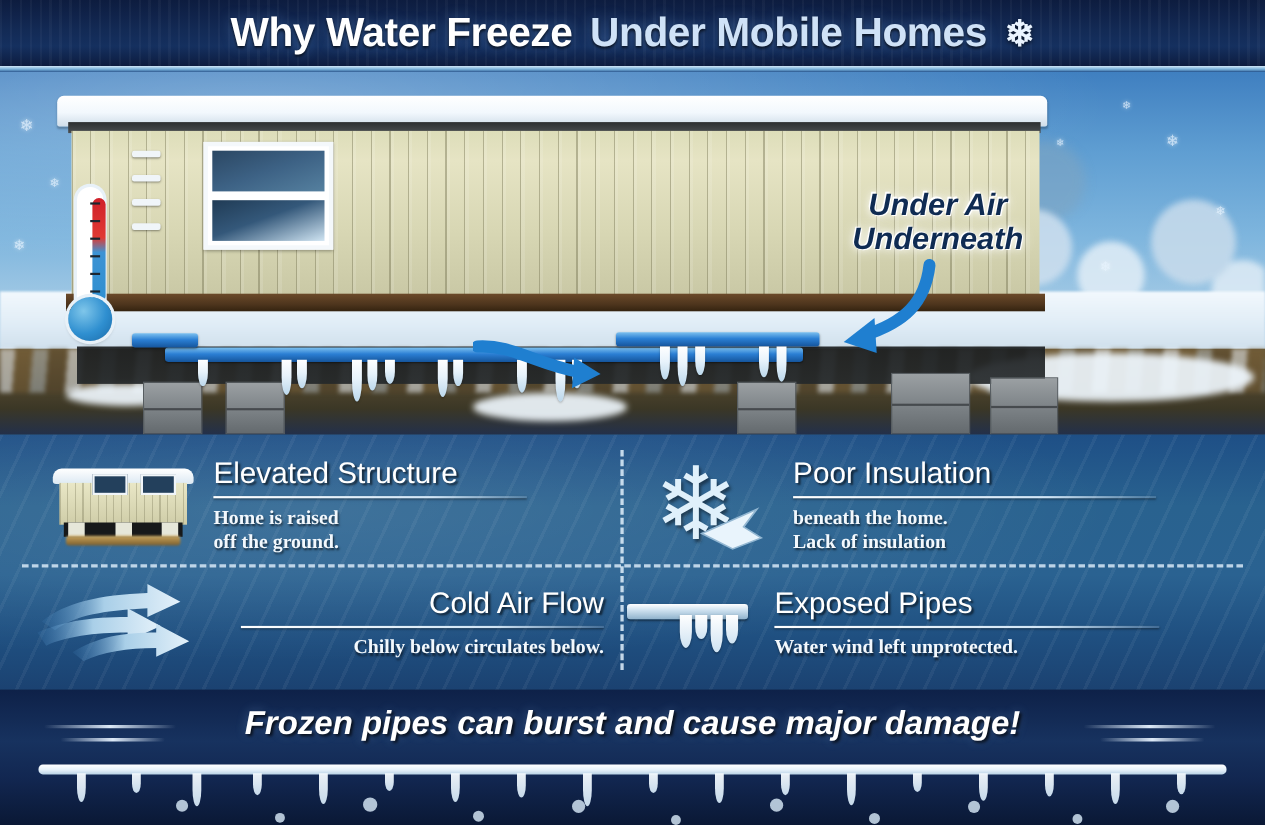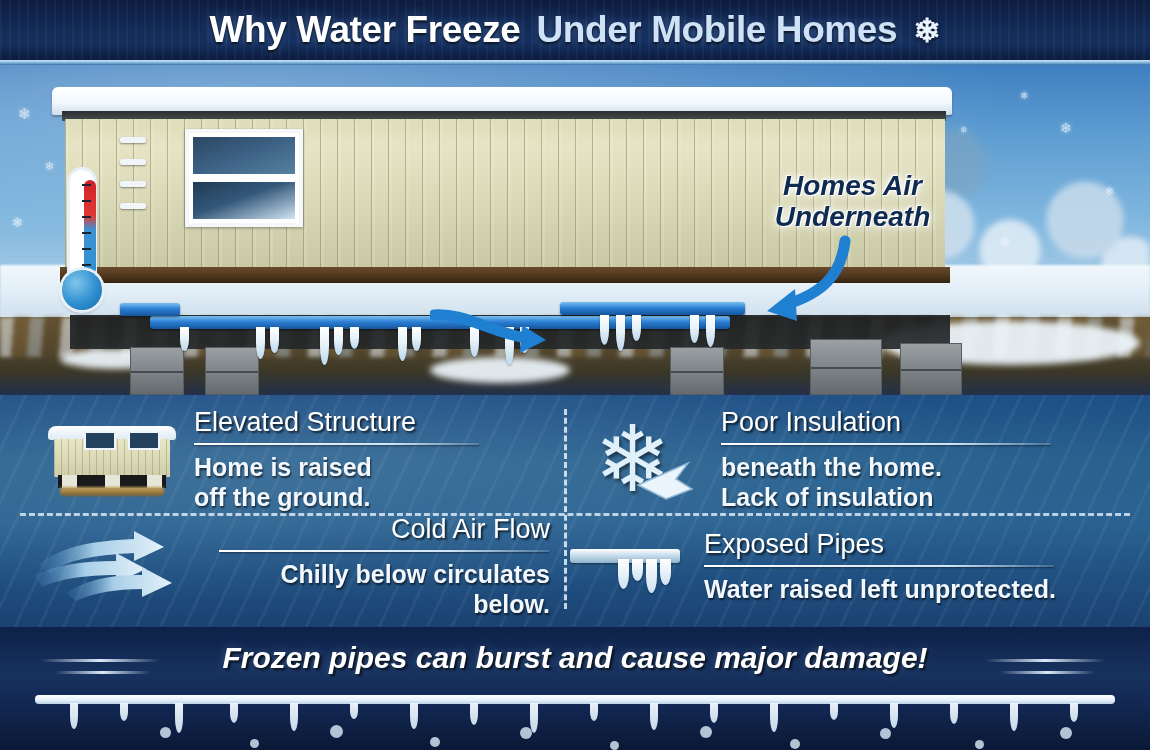--- a/index.html
+++ b/index.html
@@ -120,22 +120,22 @@
   .vdiv{position:absolute;left:564px;top:14px;width:0;height:200px;
     border-left:3px dashed rgba(225,240,252,.85);}
   .hdiv{position:absolute;left:20px;right:20px;top:118px;height:0;
     border-top:3px dashed rgba(225,240,252,.8);}
   .cell{position:absolute;display:flex;align-items:center;}
   .cell-txt{position:relative;}
   .cell-h{font-size:27px;font-weight:normal;color:#ffffff;white-space:nowrap;
     text-shadow:2px 2px 2px rgba(0,0,0,.65);padding-bottom:3px;}
   .cell-rule{height:2px;background:linear-gradient(90deg,#ffffff 0%,#cfe4f5 70%,rgba(255,255,255,.15) 100%);
     margin:2px 0 7px 0;box-shadow:0 1px 2px rgba(0,0,0,.45);}
-  .cell-p{font-size:25px;font-weight:bold;color:#f2f8fd;line-height:1.2;
-    text-shadow:1px 2px 2px rgba(0,0,0,.6);}
+  .cell-p{font-size:18px;font-weight:bold;color:#f2f8fd;line-height:1.2;
+    text-shadow:1px 2px 2px rgba(0,0,0,.6);font-family:Liberation Serif, serif;}
 
   
   .mini-home{position:relative;width:128px;height:74px;}
   .mh-roof{position:absolute;left:0;top:4px;width:128px;height:14px;border-radius:8px 8px 3px 3px;
     background:linear-gradient(180deg,#ffffff,#dce9f3);}
   .mh-wall{position:absolute;left:6px;top:17px;width:116px;height:38px;
     background:linear-gradient(180deg,#e9e7c6,#cfcda8);}
   .mh-wall:before{content:"";position:absolute;inset:0;
     background:repeating-linear-gradient(90deg,rgba(120,118,86,.35) 0 1px,rgba(0,0,0,0) 1px 7px);}
   .mh-win{position:absolute;top:9px;width:28px;height:15px;background:#23405c;border:2px solid #f0f5f9;}
@@ -265,21 +265,21 @@
         <div class="thermo-tick" style="top:30px;"></div>
         <div class="thermo-tick" style="top:46px;"></div>
         <div class="thermo-tick" style="top:62px;"></div>
         <div class="thermo-tick" style="top:78px;"></div>
         <div class="thermo-tick" style="top:94px;"></div>
       </div>
       <div class="thermo-bulb"></div>
     </div>
 
     <div class="callout">
-      <div>Homes Air</div>
+      <div>Under Air</div>
       <div>Underneath</div>
     </div>
     <svg class="callout-arrow" width="115" height="90" viewBox="0 0 115 90">
       <path d="M100 6 C96 40 78 58 40 70" stroke="#1f7fd0" stroke-width="11" fill="none" stroke-linecap="round"></path>
       <path d="M50 54 L22 76 L52 86 Z" fill="#1f7fd0"></path>
     </svg>
   </div>
 
   <div class="panels">
     <div class="vdiv"></div>
@@ -346,21 +346,21 @@
       <div class="ico-pipe">
         <div class="p"></div>
         <div class="ic" style="left:48px;top:26px;height:30px;"></div>
         <div class="ic" style="left:62px;top:26px;height:22px;"></div>
         <div class="ic" style="left:76px;top:26px;height:34px;"></div>
         <div class="ic" style="left:90px;top:26px;height:26px;"></div>
       </div>
       <div class="cell-txt" style="margin-left:16px;">
         <div class="cell-h">Exposed Pipes</div>
         <div class="cell-rule" style="width:350px;"></div>
-        <div class="cell-p">Water raised left unprotected.</div>
+        <div class="cell-p">Water wind left unprotected.</div>
       </div>
     </div>
   </div>
 
   <div class="banner">
     <div class="banner-bg"></div>
     <div class="b-streak" style="left:40px;top:32px;width:120px;"></div>
     <div class="b-streak" style="left:55px;top:44px;width:95px;"></div>
     <div class="b-streak" style="left:985px;top:32px;width:120px;"></div>
     <div class="b-streak" style="left:1000px;top:44px;width:95px;"></div>

